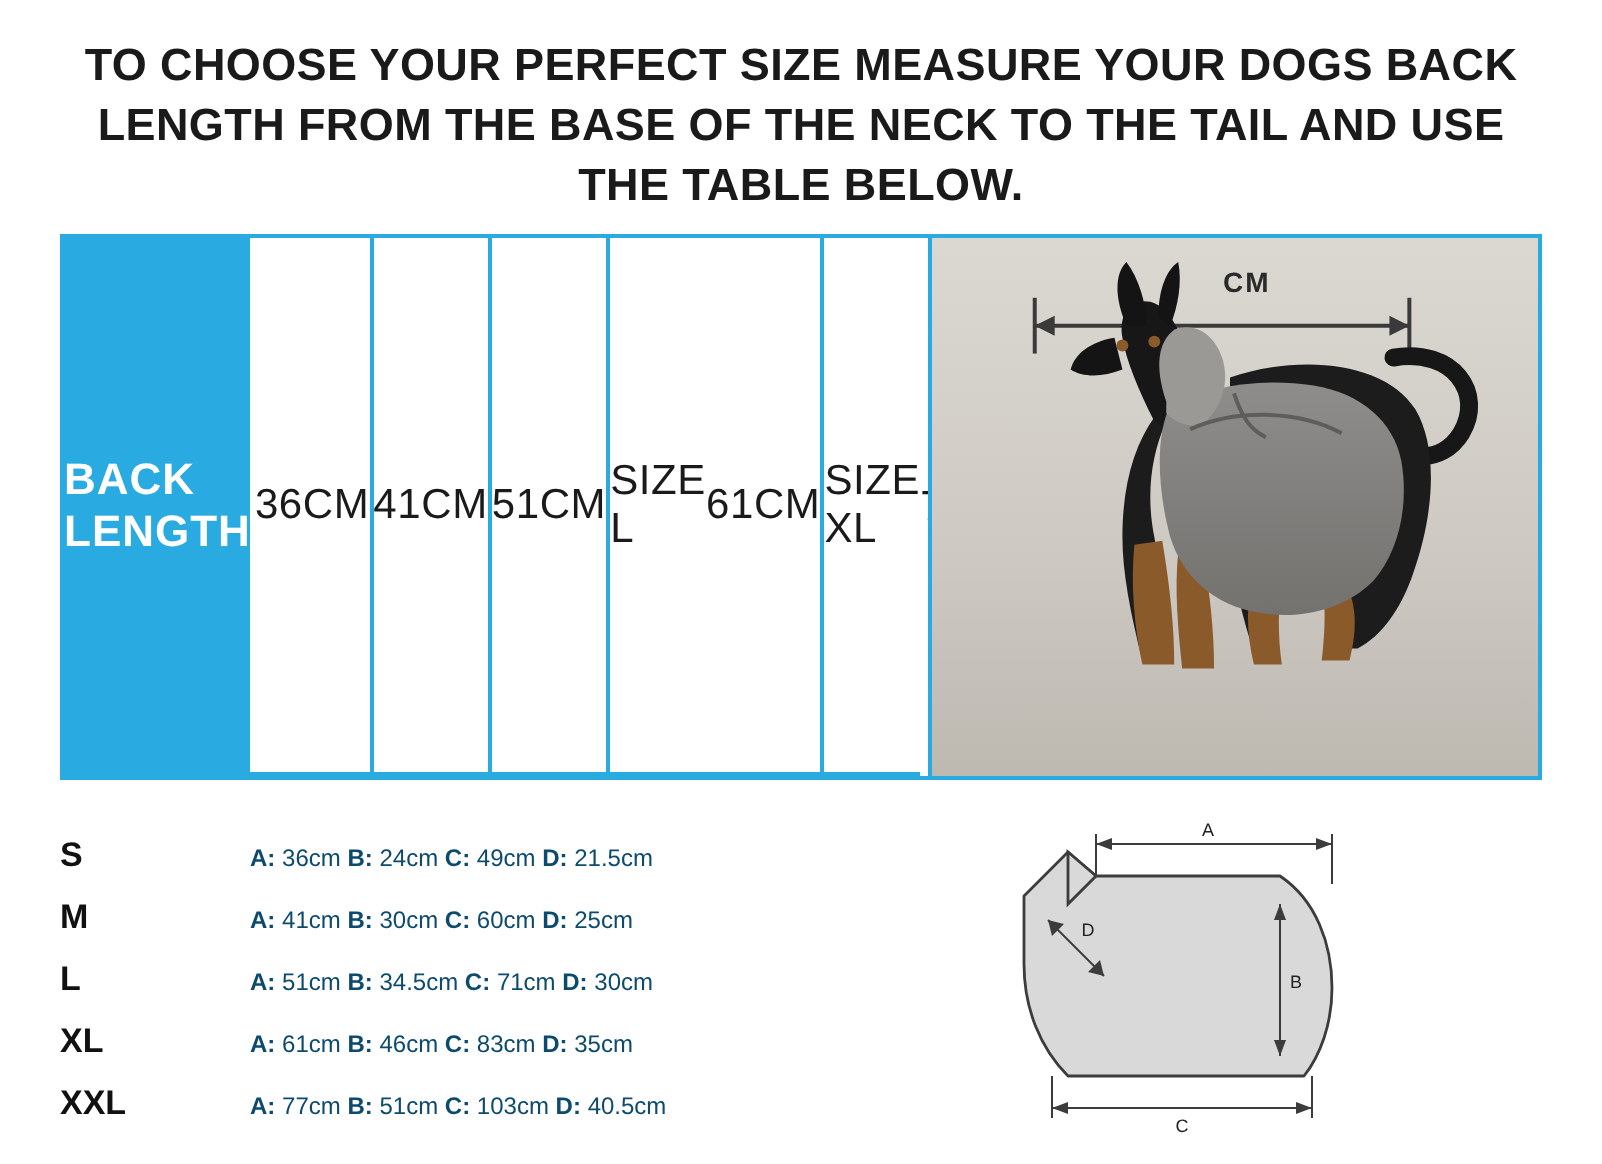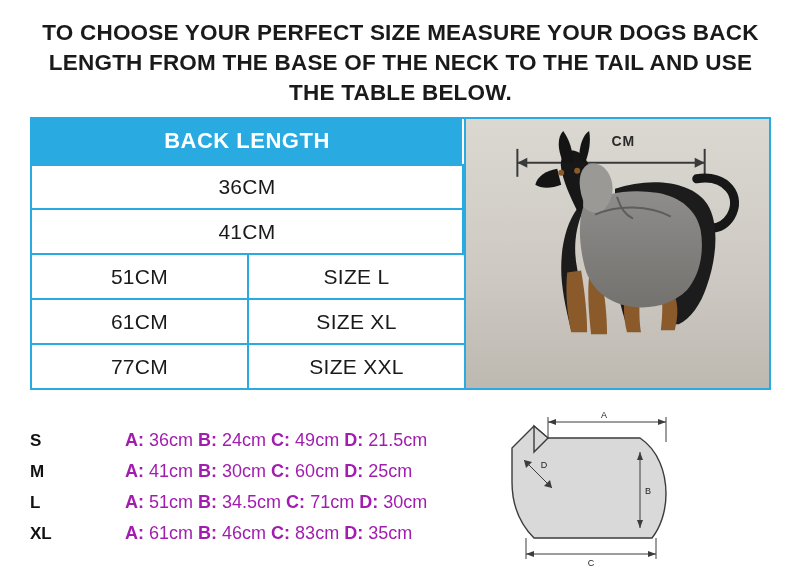--- a/index.html
+++ b/index.html
@@ -40,21 +40,21 @@
     width: 741px;
     height: 273px;
     display: flex;
     border: 2px solid #29abe2;
     background: #ffffff;
   }
   .table-wrap {
     width: 432px;
     height: 100%;
     display: flex;
-    flex-direction: column;
+    flex-direction: row;
   }
   .row {
     display: flex;
     flex: 1 1 0;
     border-bottom: 2px solid #29abe2;
   }
   .row:last-child { border-bottom: none; }
   .cell {
     flex: 1 1 0;
     display: flex;
@@ -113,23 +113,22 @@
     height: 31px;
     white-space: nowrap;
   }
   .spec-size {
     width: 95px;
     font-weight: bold;
     color: #111;
     font-size: 17px;
   }
   .spec-vals {
-    color: #a21caf;
-    font-size: 18px;
-    margin-top: 12px;
+    color: #0c4a6e;
+    font-size: 12px;
   }
   .spec-vals b { font-weight: bold; }
 
   
   .diagram {
     position: absolute;
     left: 490px;
     top: 408px;
     width: 200px;
     height: 160px;
@@ -286,20 +285,33 @@
         <span>61cm</span>
         <b>B:</b>
         <span>46cm</span>
         <b>C:</b>
         <span>83cm</span>
         <b>D:</b>
         <span>35cm</span>
       </div>
     </div>
 
+    <div class="spec-row">
+      <div class="spec-size">XXL</div>
+      <div class="spec-vals">
+        <b>A:</b>
+        <span>77cm</span>
+        <b>B:</b>
+        <span>51cm</span>
+        <b>C:</b>
+        <span>103cm</span>
+        <b>D:</b>
+        <span>40.5cm</span>
+      </div>
+    </div>
 
   </div>
 
   <div class="diagram">
     <svg width="200" height="160" viewBox="0 0 200 160">
 
       <path d="M22,40 L44,18 L58,30 L150,30 C168,42 176,64 176,86
                C176,104 170,120 162,130 L44,130 C30,116 22,96 22,74 Z" fill="#d9d9d9" stroke="#3c3c3c" stroke-width="1.4" stroke-linejoin="round"></path>
       <path d="M44,18 L58,30 L44,44 Z" fill="#d9d9d9" stroke="#3c3c3c" stroke-width="1.4"></path>
 

